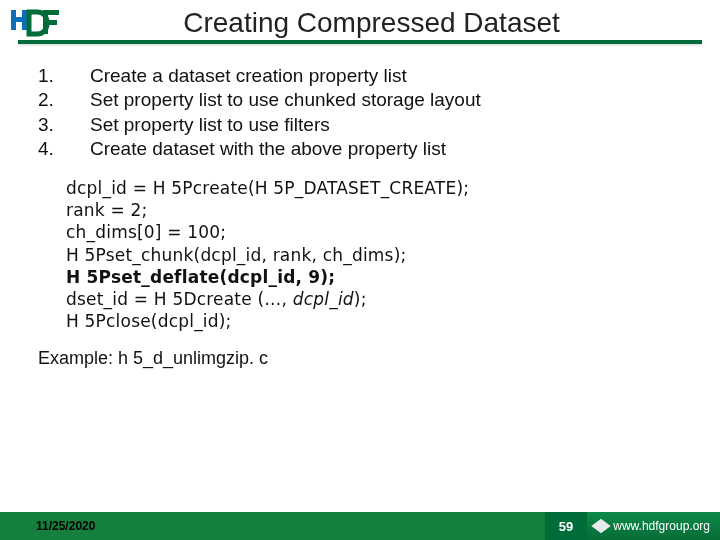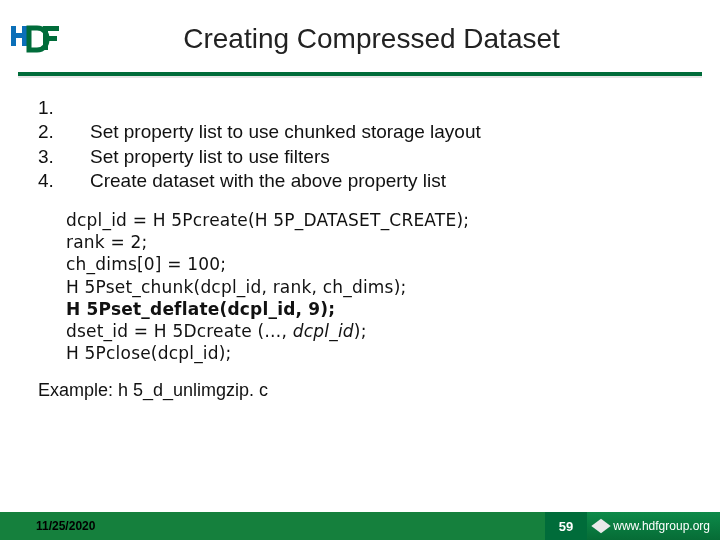--- a/index.html
+++ b/index.html
@@ -8,21 +8,21 @@
       height: 540px;
       background: #fff;
       font-family: Arial, Helvetica, sans-serif;
       position: relative;
       overflow: hidden;
     }
     .header {
       display: flex;
       align-items: center;
       padding: 6px 0 0 9px;
-      height: 72px;
+      height: 40px;
     }
     .logo {
       width: 54px;
       height: 34px;
       position: relative;
       flex-shrink: 0;
     }
     .title {
       flex: 1;
       text-align: center;
@@ -145,20 +145,21 @@
 
 <div class="title-rule-wrap">
   <div class="title-rule"></div>
   <div class="title-rule-shadow"></div>
 </div>
 
 <div class="body">
   <ol class="steps">
     <li>
         <span class="num">1.</span>
+        <span>Create a dataset creation property list</span>
       </li>
     <li>
         <span class="num">2.</span>
         <span>Set property list to use chunked storage layout</span>
       </li>
     <li>
         <span class="num">3.</span>
         <span>Set property list to use filters</span>
       </li>
     <li>

